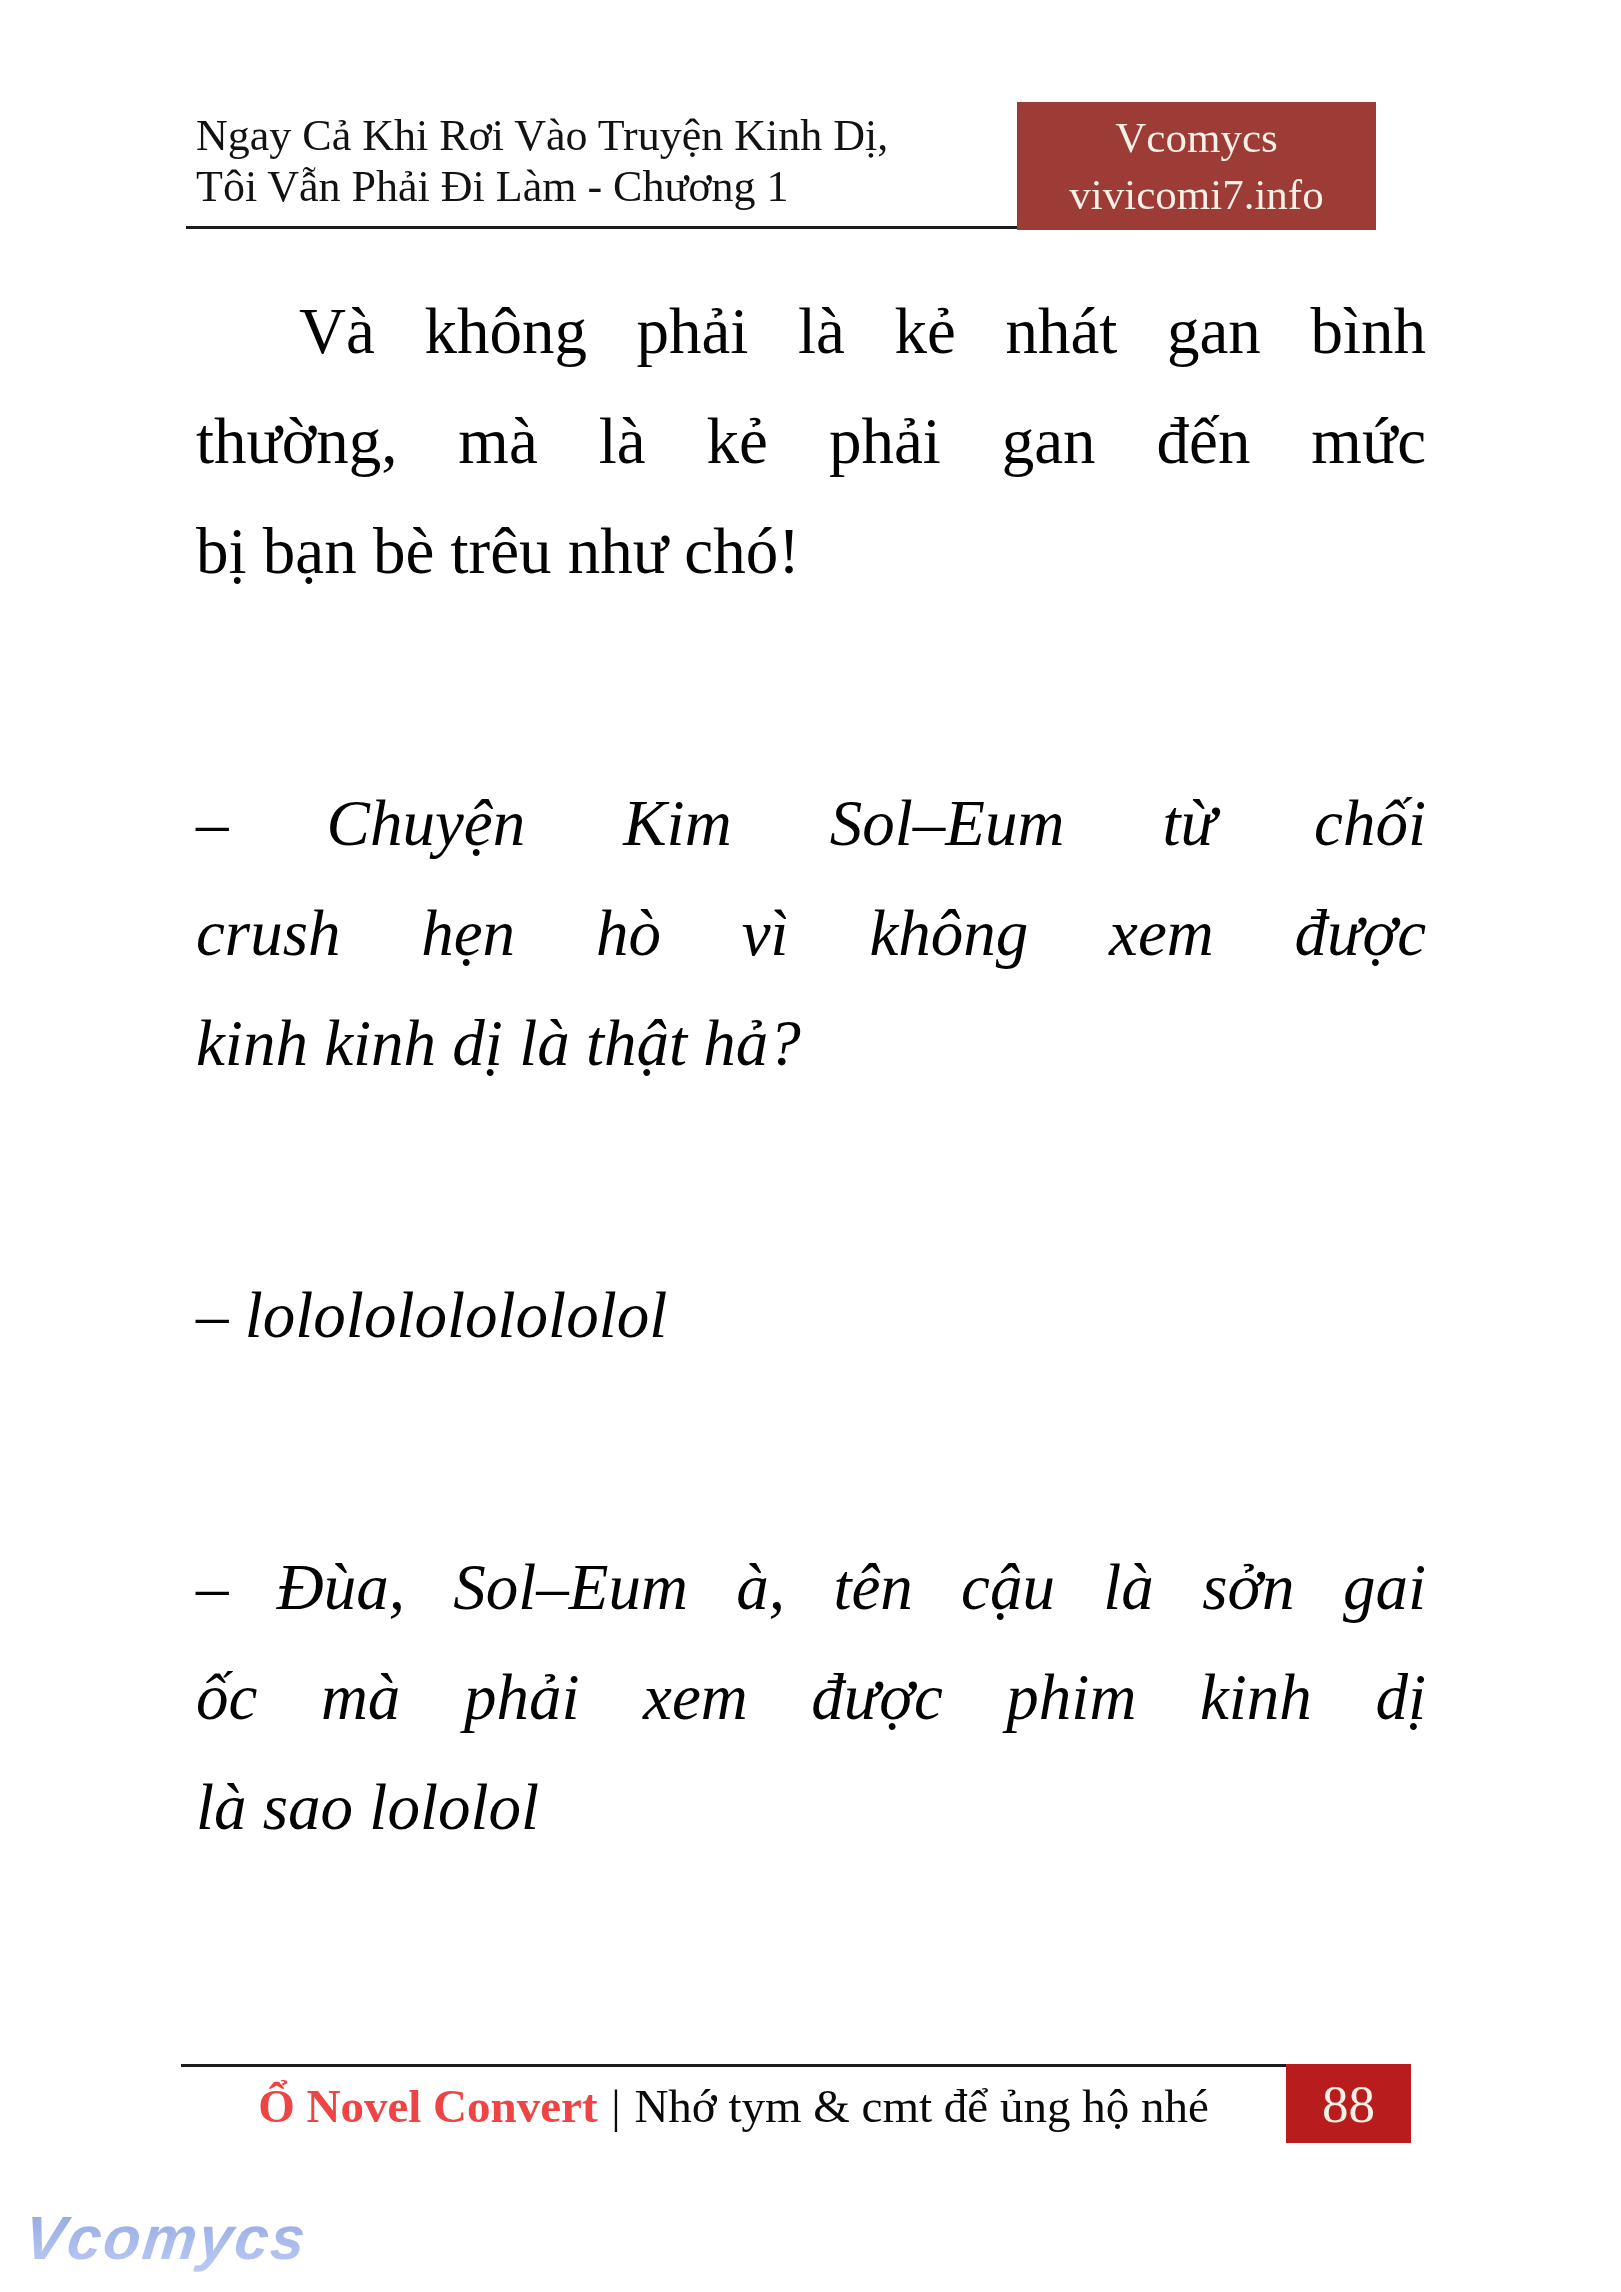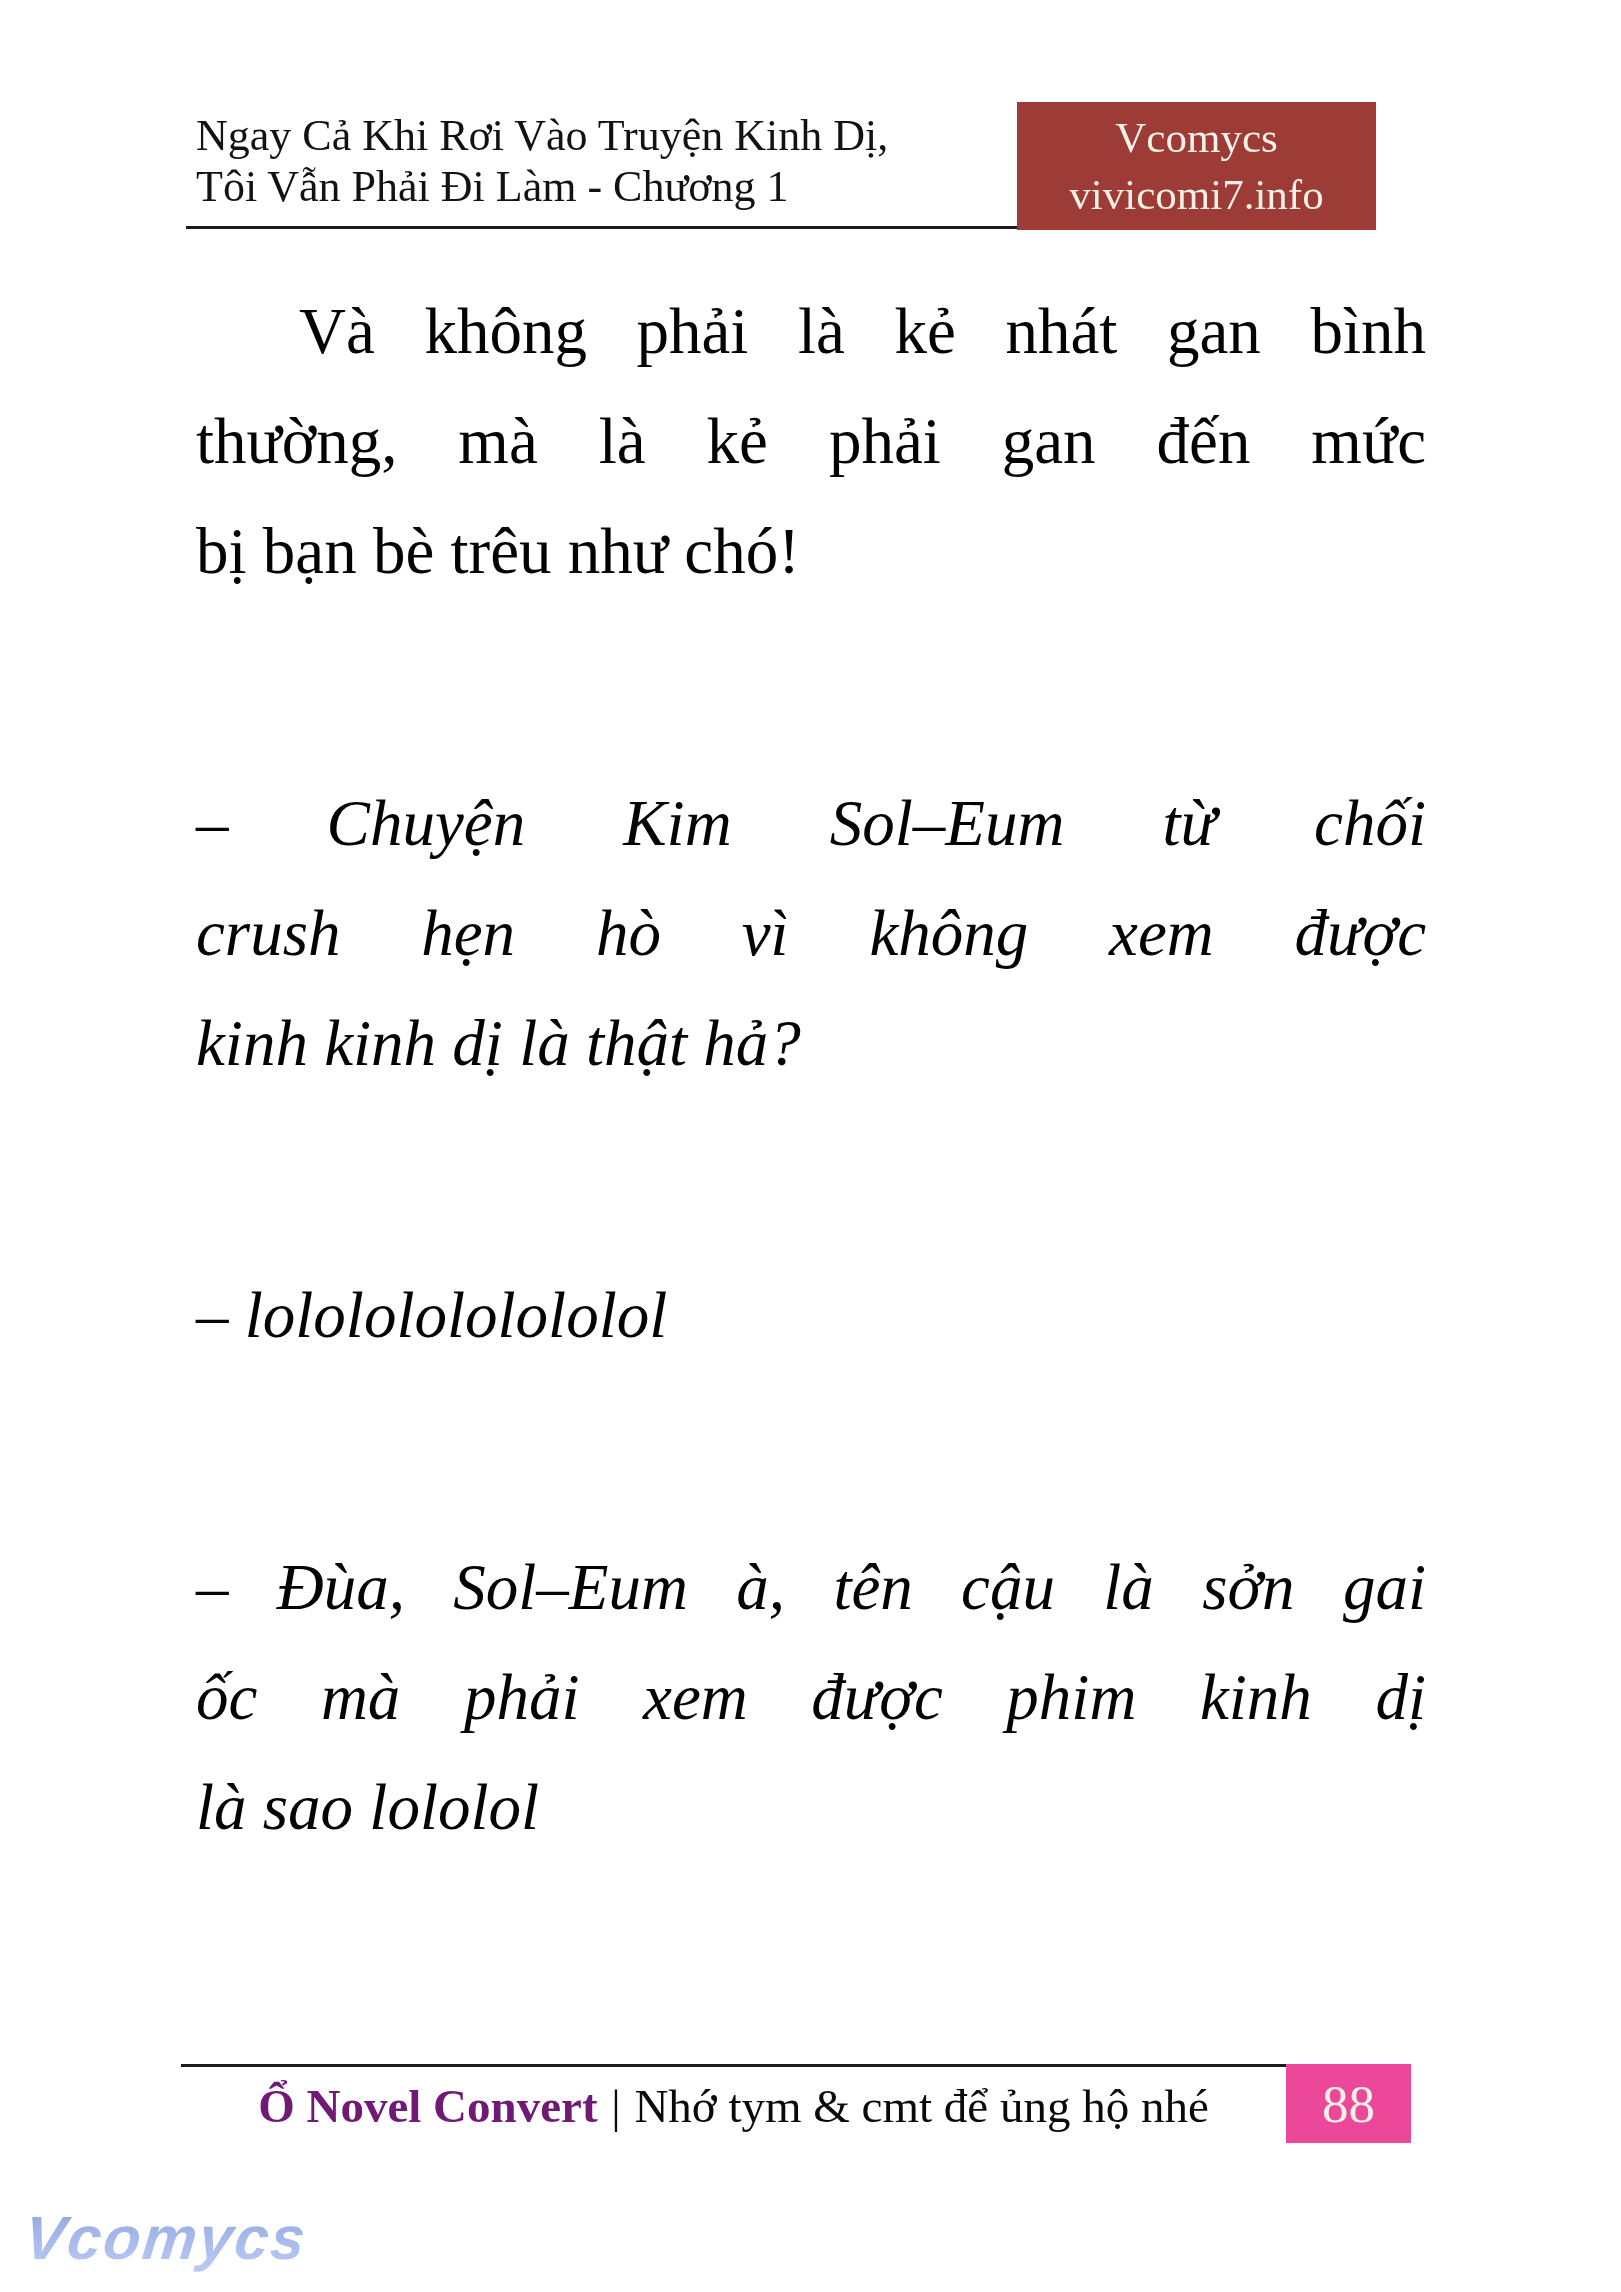--- a/index.html
+++ b/index.html
@@ -38,25 +38,25 @@
   
   .footer-rule {
     position:absolute; left:181px; top:2064px; width:1105px; height:2.9px;
     background:#1c1c1c;
   }
   .footer-text {
     position:absolute; left:181px; top:2076px; width:1105px;
     text-align:center; font-size:47px; line-height:61px; color:#0a0a0a;
     white-space:nowrap;
   }
-  .brand-name { color:#701a75; font-weight:bold; }
+  .brand-name { color:#ef4444; font-weight:bold; }
   .footer-sep { color:#0a0a0a; padding:0 13.7px; }
   .page-number-badge {
     position:absolute; left:1286px; top:2064px; width:125px; height:79px;
-    background:#ec4899; color:#f6f0e6;
+    background:#b91c1c; color:#f6f0e6;
     display:flex; align-items:center; justify-content:center;
     font-size:53px;
   }
   
   .watermark {
     position:absolute; left:24.5px; top:2203px;
     font-family:"Liberation Sans", sans-serif;
     font-weight:bold; font-style:italic;
     font-size:61px; letter-spacing:2px;
     transform:skewX(-6deg);

